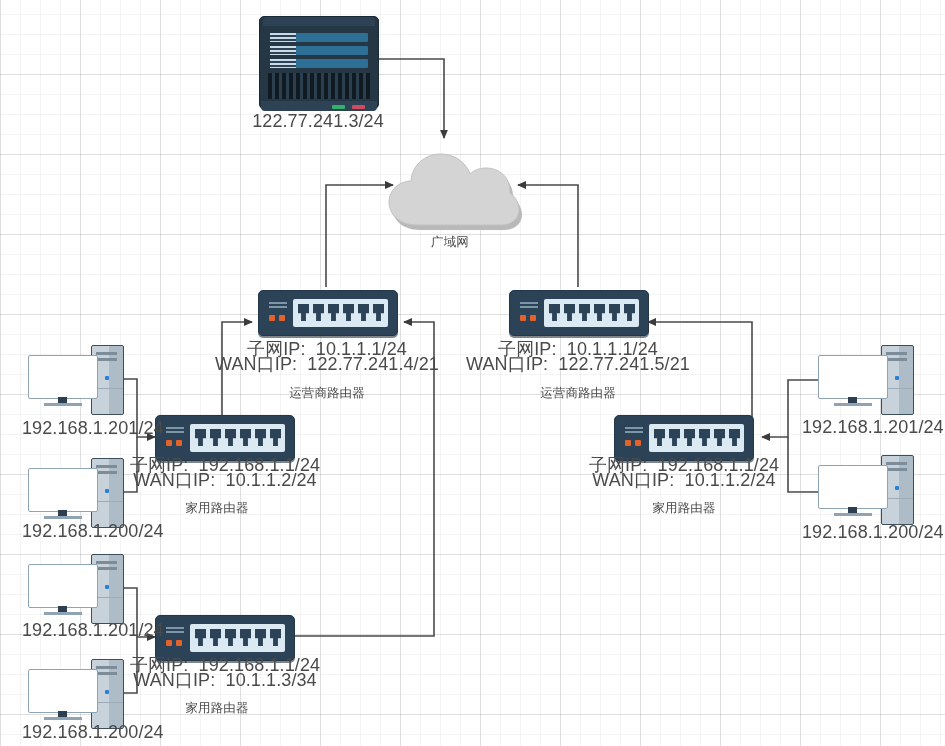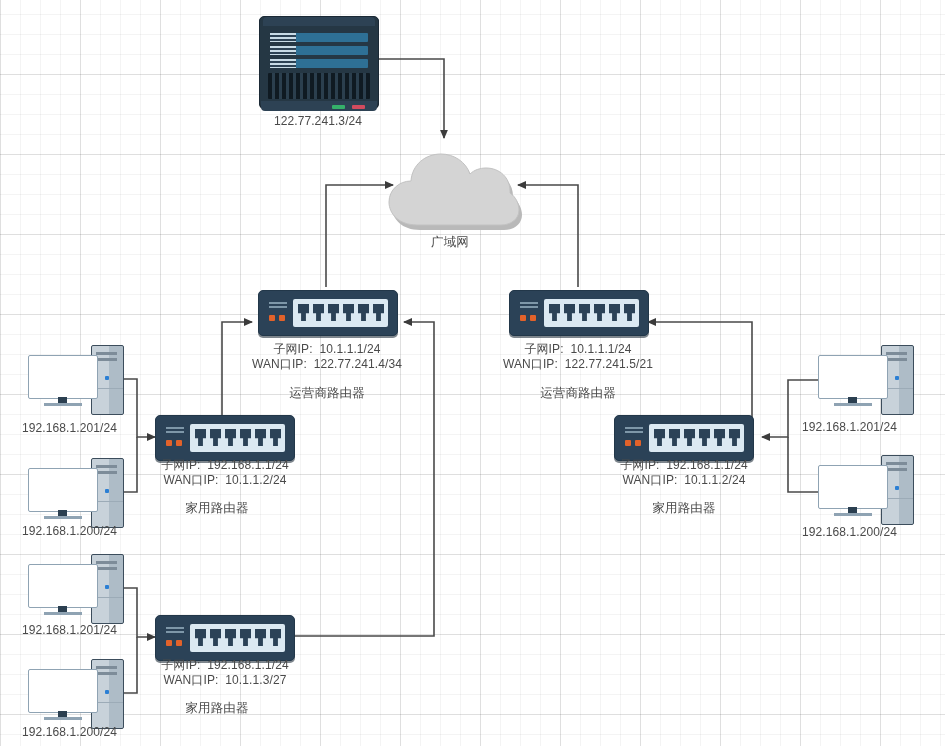--- a/index.html
+++ b/index.html
@@ -22,21 +22,21 @@
     background-position:0 -6px,0 -6px,0 -6px,0 -6px;
   }
   .wires{position:absolute;left:0;top:0;width:945px;height:746px;}
 
   .node{position:absolute;}
 
   
   .lbl{
     position:absolute;
     color:#4a4a4a;
-    font-size:12px;
+    font-size:18px;
     line-height:16px;
     white-space:pre;
     letter-spacing:.1px;
   }
   .lbl.center{transform:translateX(-50%);text-align:center;}
   .lbl.cn{font-size:12.5px;}
 
   
   .server{width:118px;height:97px;}
   .srv-body{
@@ -189,21 +189,21 @@
         <span class="rt-port" style="left:5px;"></span>
         <span class="rt-port" style="left:20px;"></span>
         <span class="rt-port" style="left:35px;"></span>
         <span class="rt-port" style="left:50px;"></span>
         <span class="rt-port" style="left:65px;"></span>
         <span class="rt-port" style="left:80px;"></span>
       </div>
     </div>
   </div>
   <div class="lbl center" style="left:327px;top:341px;">子网IP:  10.1.1.1/24</div>
-  <div class="lbl center" style="left:327px;top:356px;">WAN口IP:  122.77.241.4/34</div>
+  <div class="lbl center" style="left:327px;top:356px;">WAN口IP:  122.77.241.4/21</div>
   <div class="lbl cn center" style="left:327px;top:385px;">运营商路由器</div>
 
   <div class="node router" style="left:509px;top:290px;">
     <div class="rt-body">
       <div class="rt-lines"></div>
       <span class="rt-led a"></span>
       <span class="rt-led b"></span>
       <div class="rt-panel">
         <span class="rt-port" style="left:5px;"></span>
         <span class="rt-port" style="left:20px;"></span>
@@ -265,21 +265,21 @@
         <span class="rt-port" style="left:5px;"></span>
         <span class="rt-port" style="left:20px;"></span>
         <span class="rt-port" style="left:35px;"></span>
         <span class="rt-port" style="left:50px;"></span>
         <span class="rt-port" style="left:65px;"></span>
         <span class="rt-port" style="left:80px;"></span>
       </div>
     </div>
   </div>
   <div class="lbl center" style="left:225px;top:657px;">子网IP:  192.168.1.1/24</div>
-  <div class="lbl center" style="left:225px;top:672px;">WAN口IP:  10.1.1.3/27</div>
+  <div class="lbl center" style="left:225px;top:672px;">WAN口IP:  10.1.1.3/34</div>
   <div class="lbl cn center" style="left:217px;top:700px;">家用路由器</div>
 
   <div class="node pc" style="left:28px;top:345px;">
     <div class="pc-tower">
       <span class="bar b1"></span>
       <span class="bar b2"></span>
       <span class="dot"></span>
       <span class="split"></span>
     </div>
     <div class="pc-mon"></div>

